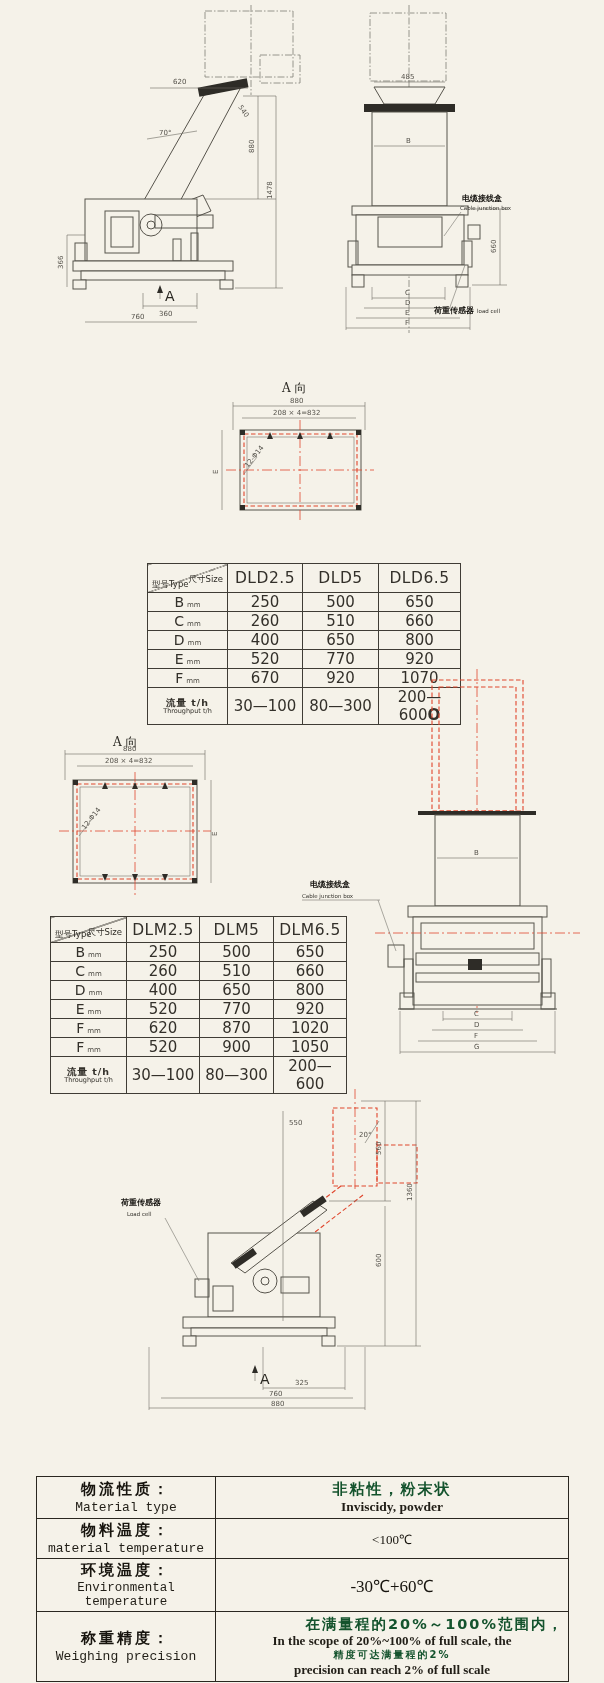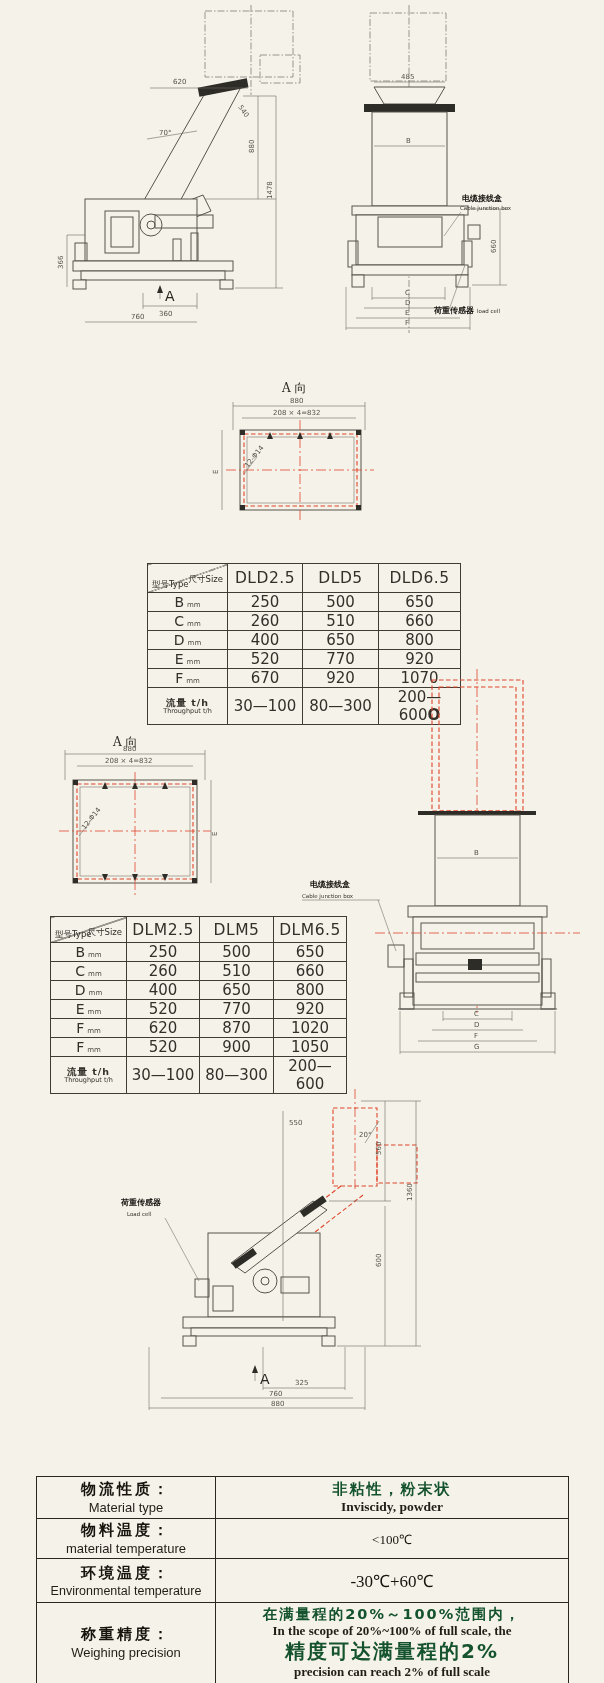--- a/index.html
+++ b/index.html
@@ -37,21 +37,21 @@
   td.tp-lab{line-height:1;}
   .tpcn{font-size:9.5px;font-weight:bold;letter-spacing:1px;}
   .tpen{font-size:6.5px;margin-top:1px;}
   .tpv{font-size:14px;}
   .osuf{font-weight:bold;font-size:15px;}
 
   
   table.spec{position:absolute;border-collapse:collapse;table-layout:fixed;background:transparent;}
   table.spec td{border:1.6px solid #2a2720;vertical-align:middle;text-align:center;padding:2px 4px;}
   .sp-cn{font-weight:bold;font-size:15px;letter-spacing:3px;color:#17140e;font-family:"DejaVu Sans",sans-serif;}
-  .sp-en{font-size:13px;color:#211e17;font-family:Liberation Sans, sans-serif;margin-top:1px;}
+  .sp-en{font-size:13px;color:#211e17;font-family:Liberation Mono, monospace;margin-top:1px;}
   .sp-en-sm{font-size:12.5px;}
   .spv-cn{font-weight:bold;font-size:15px;letter-spacing:2px;color:#14532d;}
   .spv-en{font-size:13.5px;font-family:"Liberation Serif",serif;color:#211e17;font-weight:bold;}
   .spv-big{font-size:13px;font-family:"Liberation Serif",serif;color:#17140e;}
   .spv-line{line-height:1.25;}
 </style>
 </head>
 <body>
 
 <div class="page">
@@ -478,22 +478,22 @@
       <td>
         <div class="spv-big" style="font-size:17px;">-30℃+60℃</div>
       </td>
     </tr>
     <tr style="height:70px;">
       <td>
         <div class="sp-cn">称重精度：</div>
         <div class="sp-en">Weighing precision</div>
       </td>
       <td>
-        <div class="spv-cn spv-line" style="font-size:14.5px;">在满量程的20%～100%范围内，</div>
+        <div class="spv-cn spv-line" style="font-size:14.5px;text-align:right;">在满量程的20%～100%范围内，</div>
         <div class="spv-en spv-line" style="font-size:13px;">In the scope of 20%~100% of full scale, the</div>
-        <div class="spv-cn spv-line" style="font-size:20px;">精度可达满量程的2%</div>
+        <div class="spv-cn spv-line" style="font-size:10px;">精度可达满量程的2%</div>
         <div class="spv-en spv-line" style="font-size:13px;">precision can reach 2% of full scale</div>
       </td>
     </tr>
   </tbody>
     </table>
 
 </div>
 
 </body></html>

